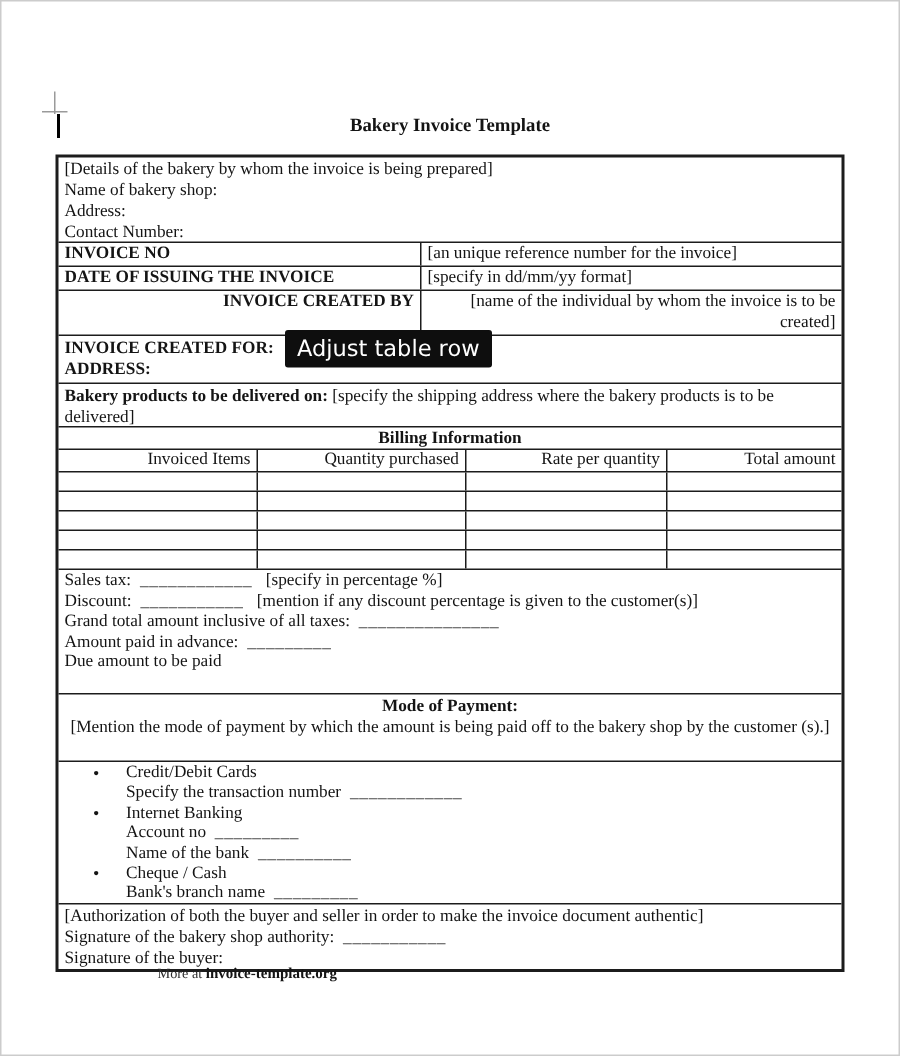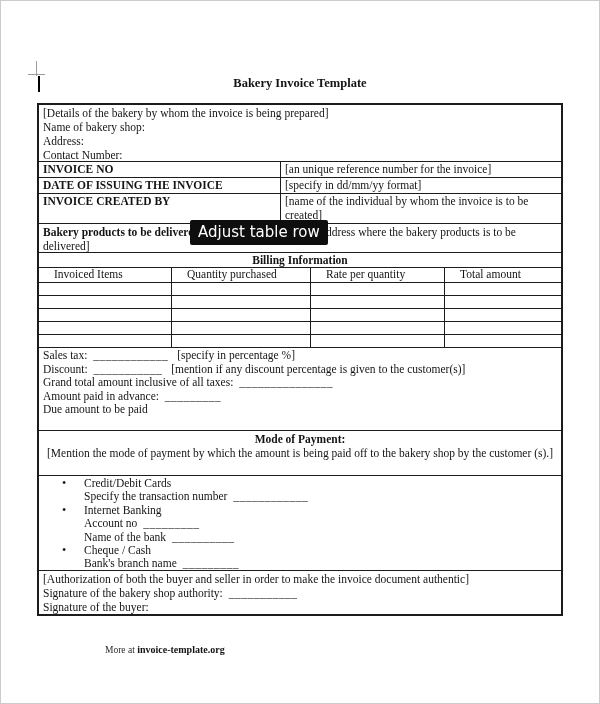--- a/index.html
+++ b/index.html
@@ -35,31 +35,32 @@
   .center { text-align:center; }
 
   .r-details   { height:57px; }
   .two-col     { display:flex; padding:0; }
   .cell-l {
     width:242px; box-sizing:border-box; padding:0 4px;
     border-right:1.5px solid #1c1c1c; font-weight:bold;
   }
   .cell-r { flex:1; padding:0 4px; box-sizing:border-box; }
   .r-invno, .r-date { height:16px; }
-  .r-createdby { height:30px; }
+  .r-createdby { height:30px;text-align:right; }
   .r-createdfor{ height:32px; }
   .r-delivery  { height:29px; }
   .r-billtitle { height:15px; line-height:13px; }
 
   .bill-head, .bill-row { display:flex; padding:0; }
   .bill-head { height:15px; line-height:13px; }
   .bill-row  { height:13px; }
   .bill-cell {
-    box-sizing:border-box; padding:0 15px;
+    box-sizing:border-box; padding:0 4px;
     border-right:1.5px solid #1c1c1c;
+    text-align:right;
   }
   .bc1 { width:133px; } .bc2 { width:139px; } .bc3 { width:134px; }
   .bc4 { flex:1; border-right:none; }
 
   .r-totals  { height:83px; line-height:13.6px; }
   .r-paytitle{ height:45px; line-height:14px; }
   .r-bullets { height:95px; line-height:13.4px; padding-left:0; padding-right:4px; }
   .r-auth    { height:43px; line-height:14px; }
 
   .pay-line { position:relative; padding-left:45px; }
@@ -106,20 +107,24 @@
   </div>
   <div class="row two-col r-date">
     <div class="cell-l">DATE OF ISSUING THE INVOICE</div>
     <div class="cell-r">[specify in dd/mm/yy format]</div>
   </div>
   <div class="row two-col r-createdby">
     <div class="cell-l">INVOICE CREATED BY</div>
     <div class="cell-r">[name of the individual by whom the invoice is to be created]</div>
   </div>
 
+  <div class="row r-createdfor">
+    <div class="bold">INVOICE CREATED FOR:</div>
+    <div class="bold">ADDRESS:</div>
+  </div>
 
   <div class="row r-delivery">
     <span class="bold">Bakery products to be delivered on:</span>
     <span>[specify the shipping address where the bakery products is to be delivered]</span>
   </div>
 
   <div class="row r-billtitle center bold">Billing Information</div>
 
   <div class="row bill-head">
     <div class="bill-cell bc1">Invoiced Items</div>

